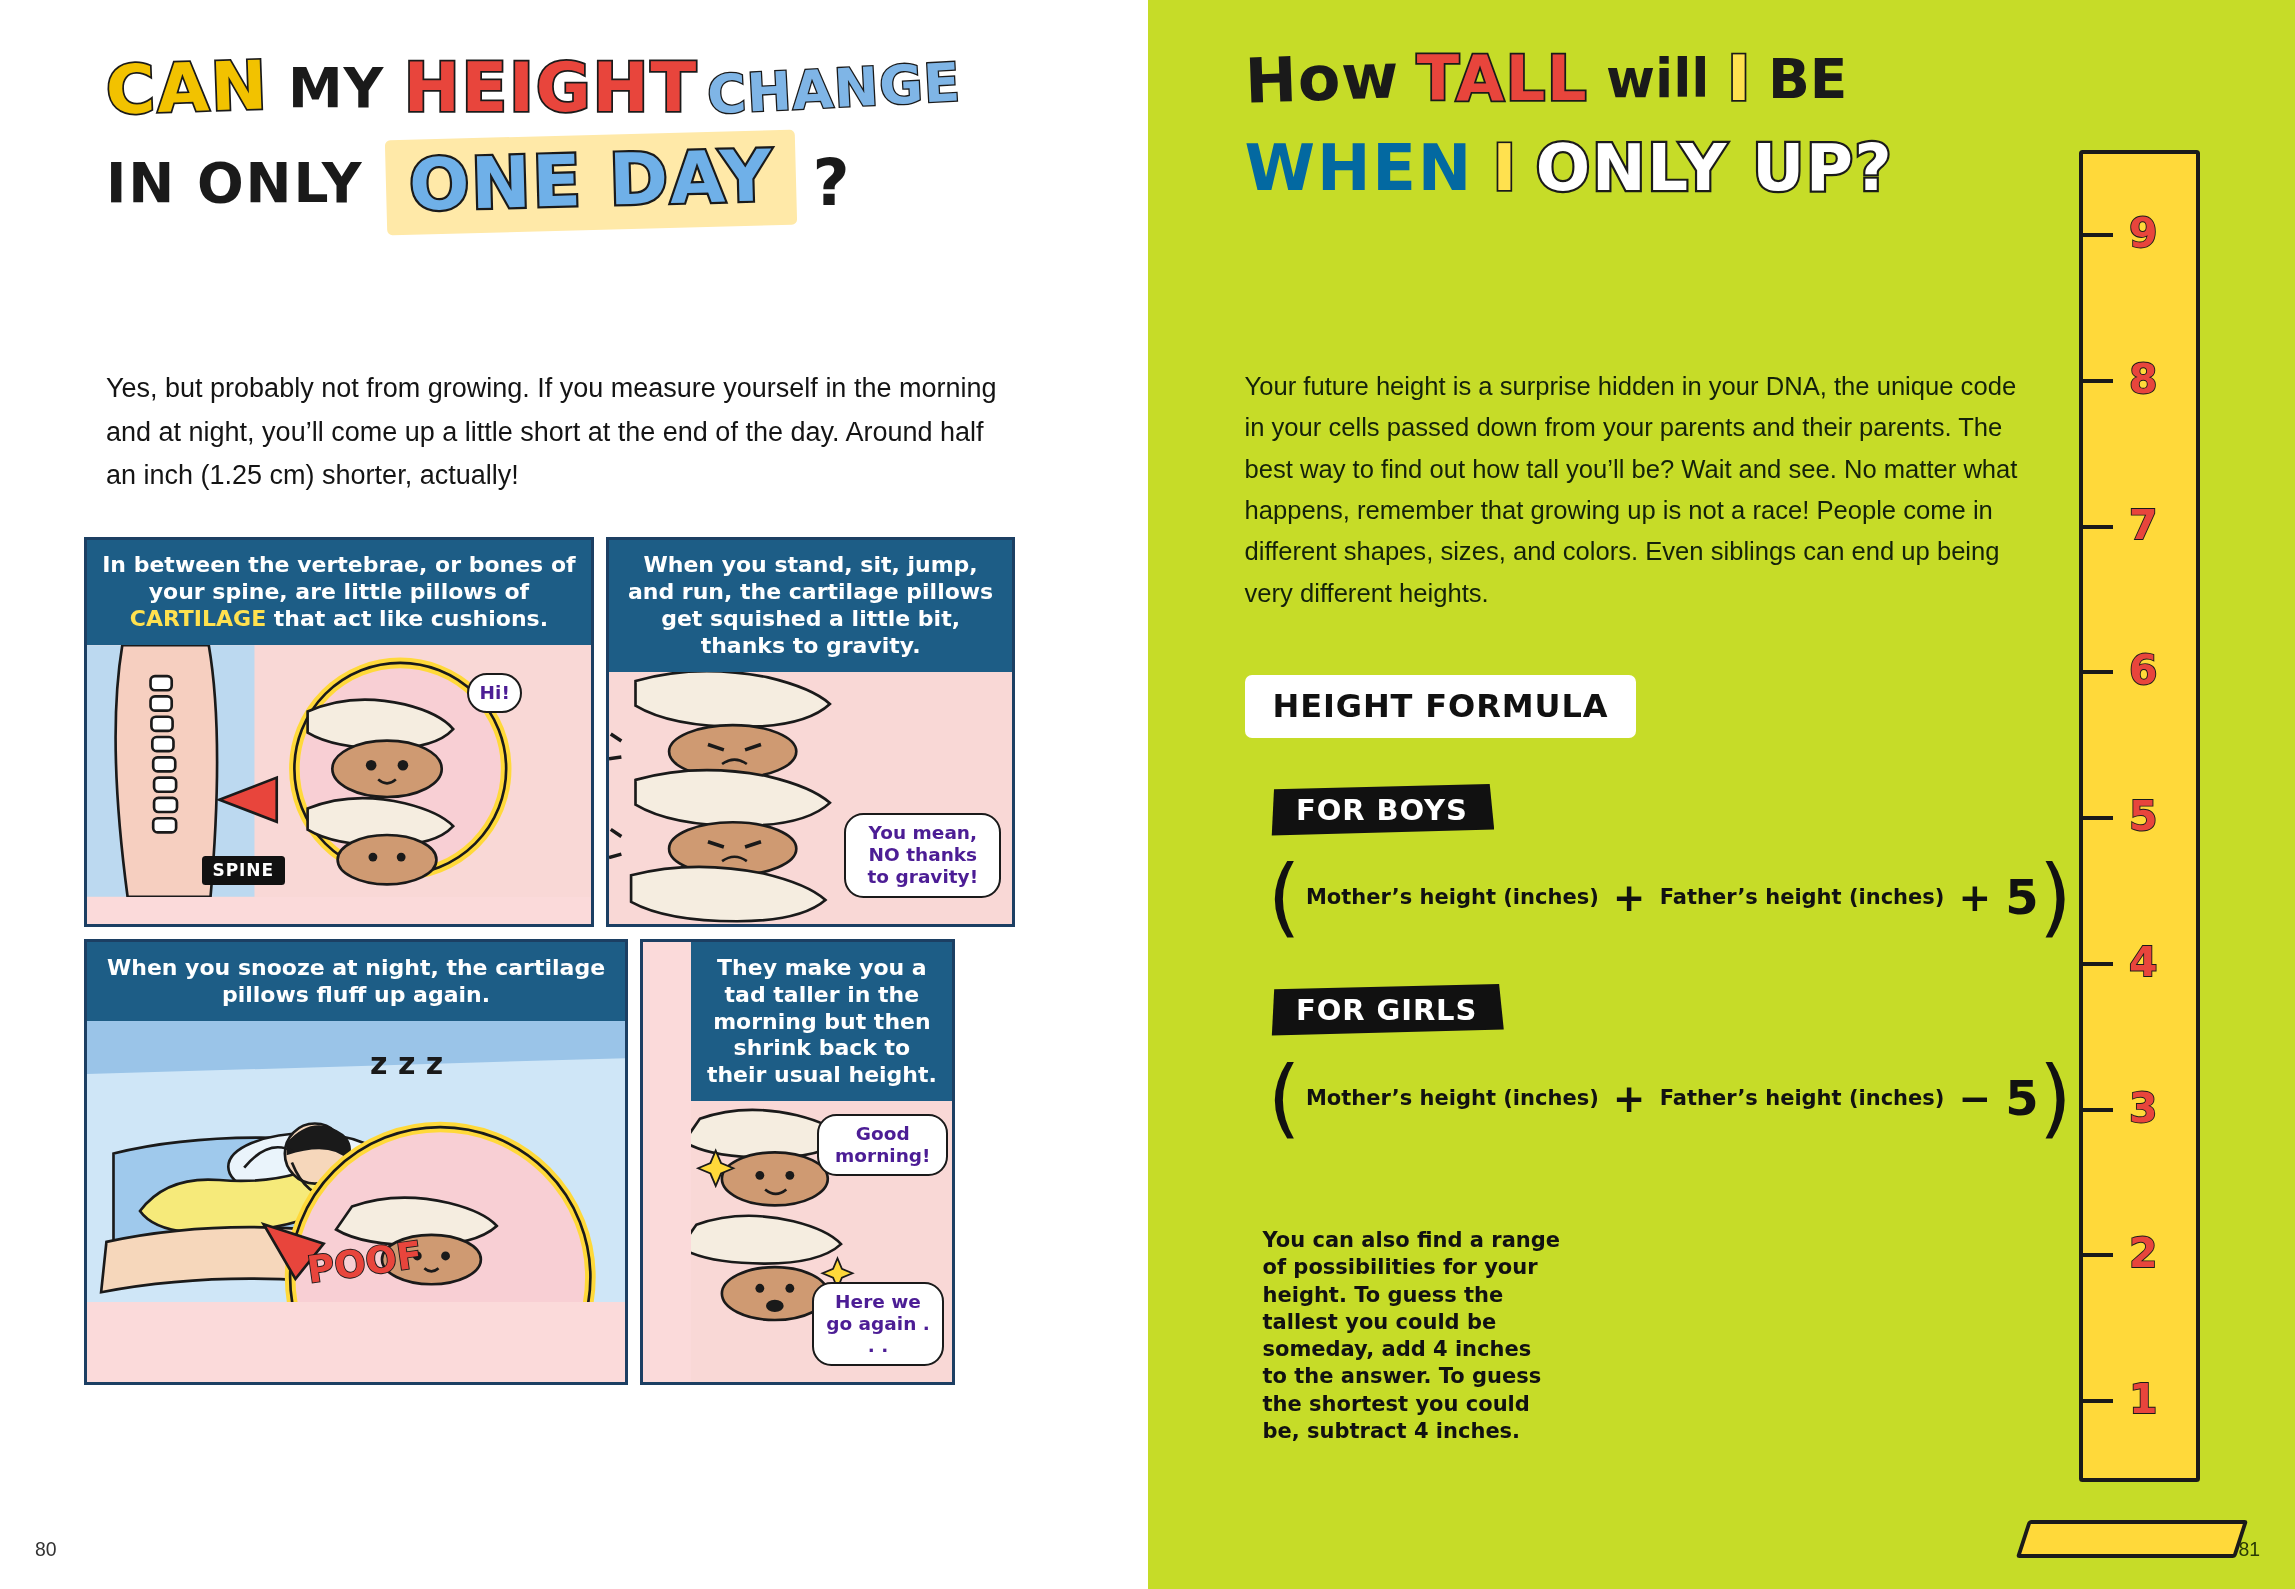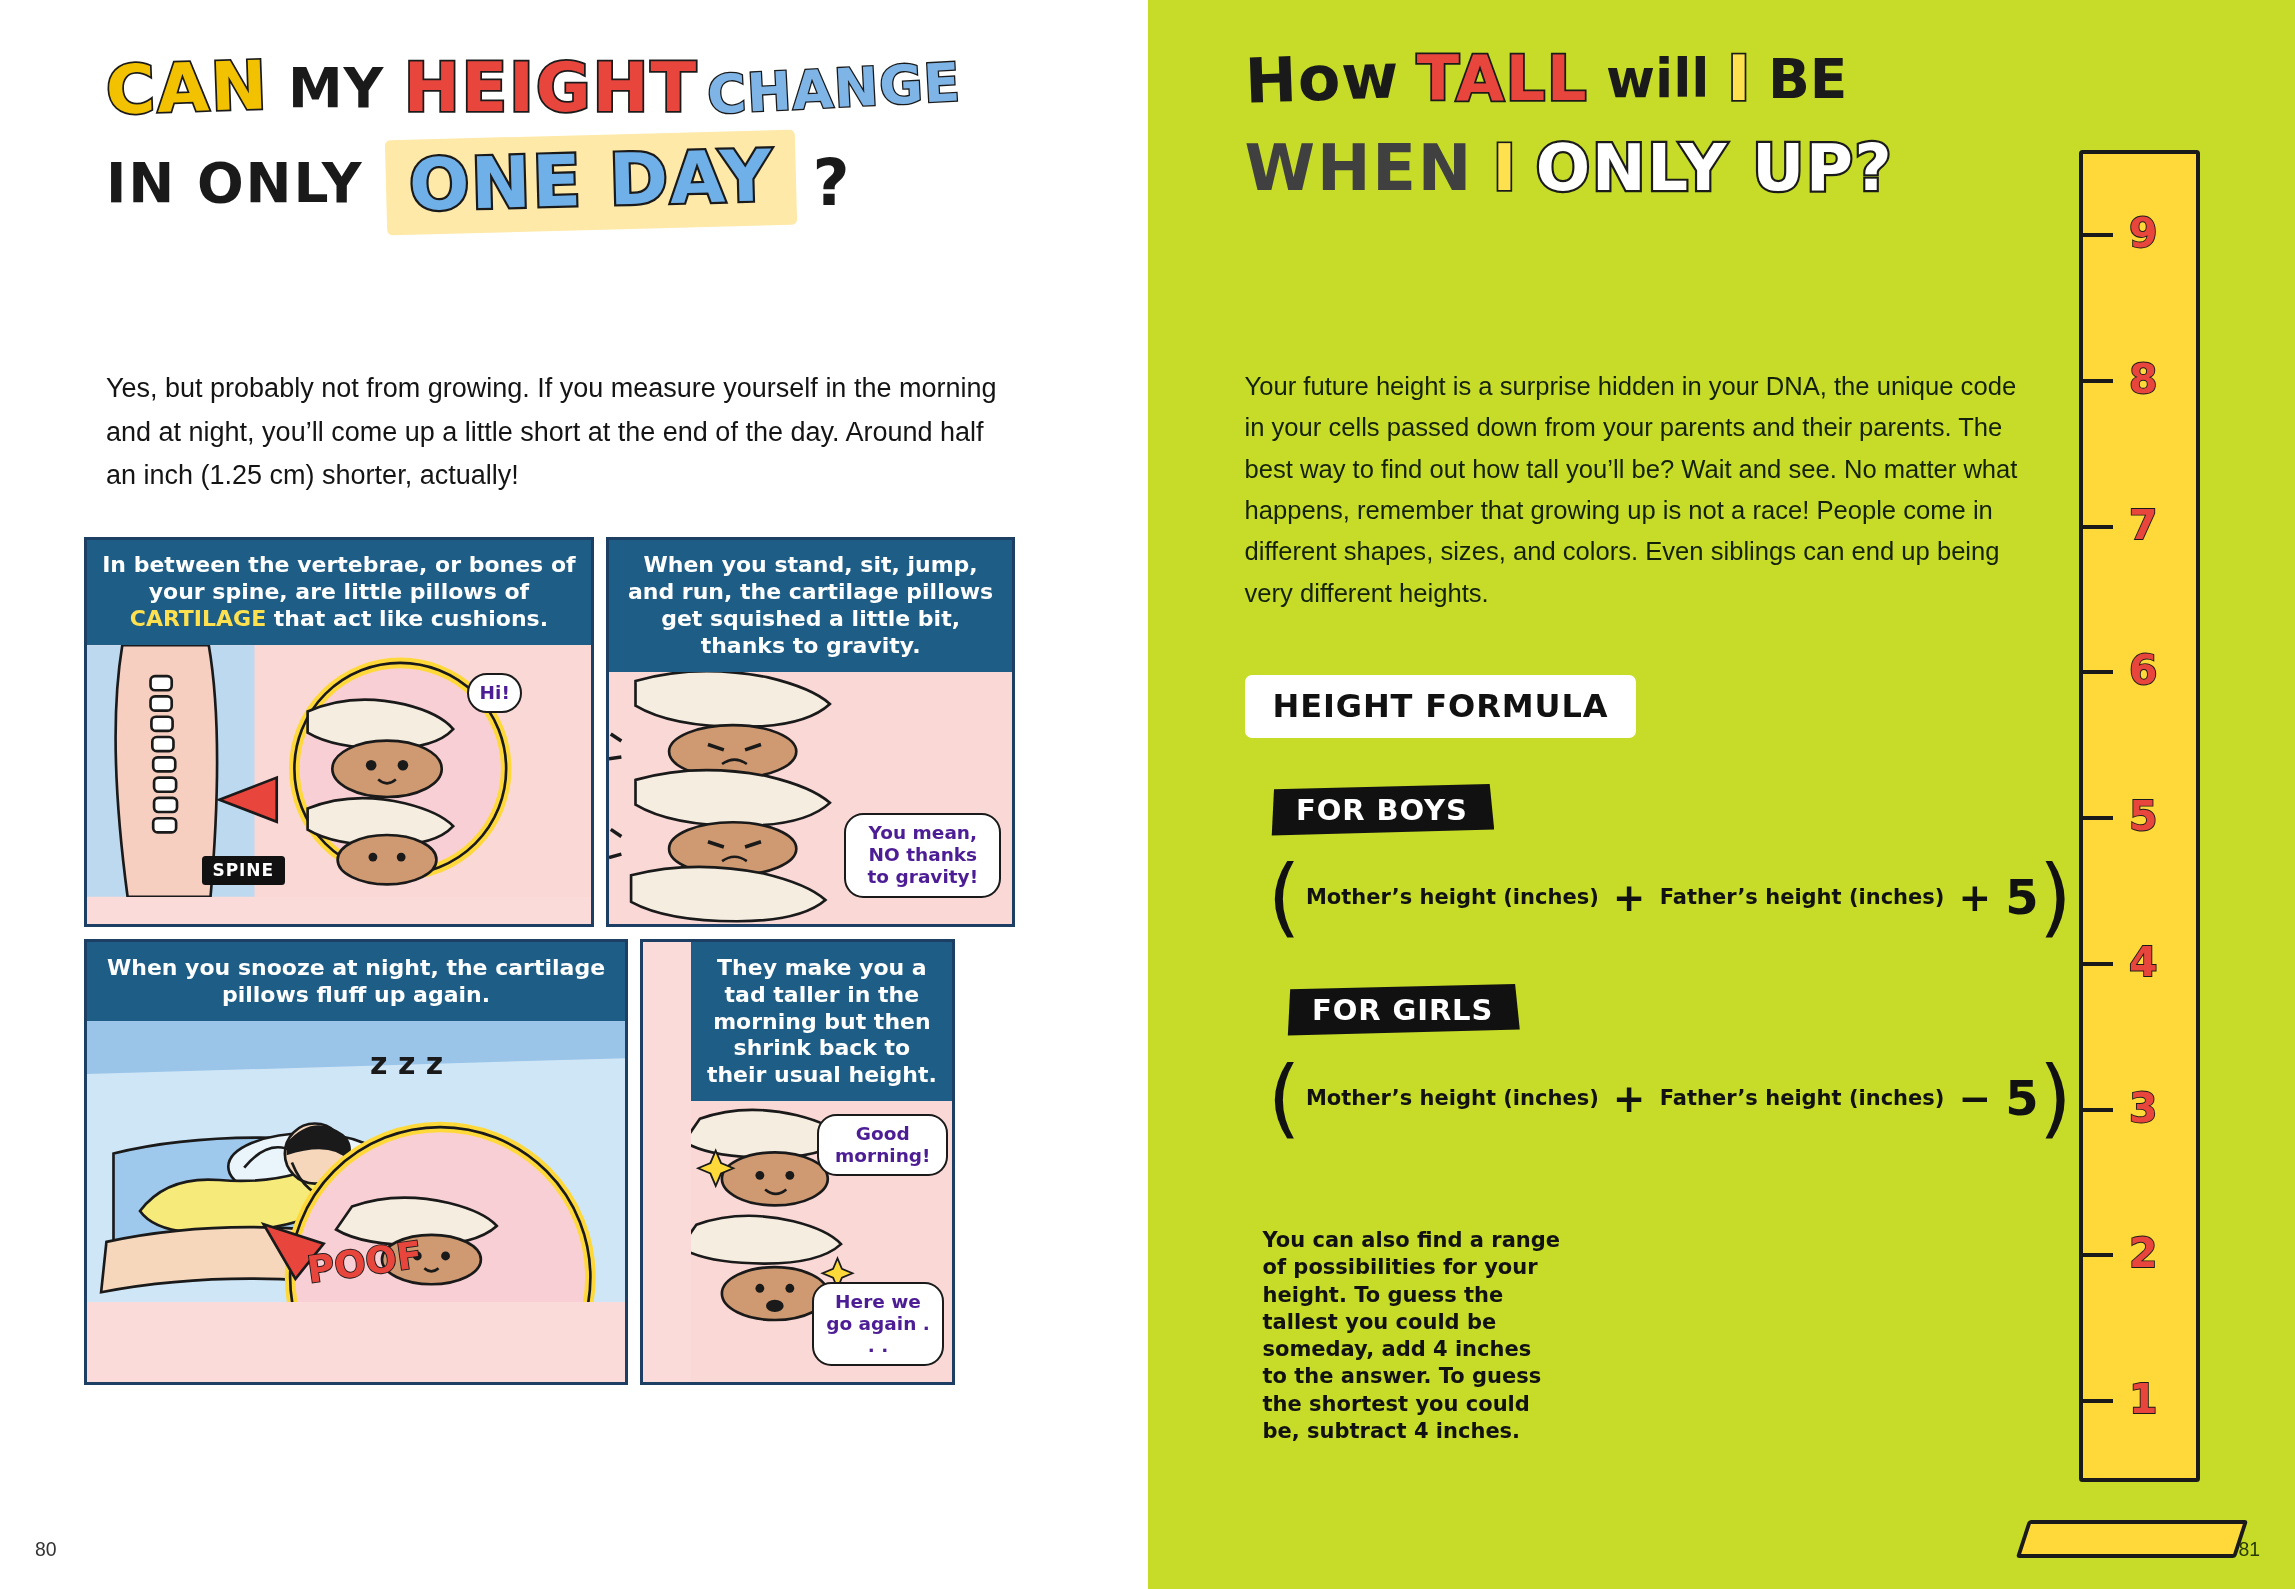--- a/index.html
+++ b/index.html
@@ -102,41 +102,41 @@
     font-family:"DejaVu Sans", sans-serif;font-weight:bold;
   }
   .hr-line{display:flex;align-items:center;}
   .hr1{font-size:62px;}
   .hr2{font-size:64px;margin-top:16px;}
   .w-how{color:#1a1a1a;letter-spacing:0.9px;transform:rotate(-2deg);}
   .w-tall{color:#e8453c;-webkit-text-stroke:3.5px #1a1a1a;paint-order:stroke fill;margin-left:17.7px;letter-spacing:1.8px;}
   .w-will{color:#1a1a1a;margin-left:17.7px;font-size:53px;}
   .w-i{color:#ffe14f;-webkit-text-stroke:3.5px #1a1a1a;paint-order:stroke fill;margin-left:17.7px;}
   .w-be{color:#1a1a1a;margin-left:17.7px;font-size:55px;}
-  .w-when{color:#404040;letter-spacing:1.8px;}
+  .w-when{color:#0369a1;letter-spacing:1.8px;}
   .w-i2{color:#ffe14f;-webkit-text-stroke:3.5px #1a1a1a;paint-order:stroke fill;margin-left:19.4px;}
   .w-growup{color:#ffffff;-webkit-text-stroke:4.4px #1a1a1a;paint-order:stroke fill;margin-left:19.4px;letter-spacing:1.8px;}
 
   .intro-right{
     position:absolute;left:97px;top:340px;width:786px;
     font-size:25.6px;line-height:1.62;color:#14210a;
   }
 
   .formula-title{
     position:absolute;left:97px;top:675px;background:#ffffff;border-radius:7px;
     padding:12.4px 28px;font-family:"DejaVu Sans",sans-serif;font-weight:bold;font-size:32px;color:#111;
     letter-spacing:0.9px;
   }
   .tagblk{
     position:absolute;background:#111;color:#fff;font-family:"DejaVu Sans",sans-serif;font-weight:bold;
     font-size:29px;padding:8.8px 26.5px;letter-spacing:0.9px;
     clip-path:polygon(2% 10%,98% 0%,100% 88%,1% 100%);
   }
   .tag-boys{left:122px;top:784px;}
-  .tag-girls{left:138px;top:984px;}
+  .tag-girls{left:122px;top:984px;}
 
   .formula{
     position:absolute;display:flex;align-items:center;
     font-family:"DejaVu Sans",sans-serif;font-weight:bold;color:#111;
   }
   .f-boys{left:120px;top:861px;}
   .f-girls{left:120px;top:1062px;}
   .paren{font-size:85px;line-height:.85;font-weight:normal;}
   .term{font-size:21px;line-height:1.15;text-align:left;margin:0 5.3px;}
   .op{font-size:39px;margin:0 8.8px;}

